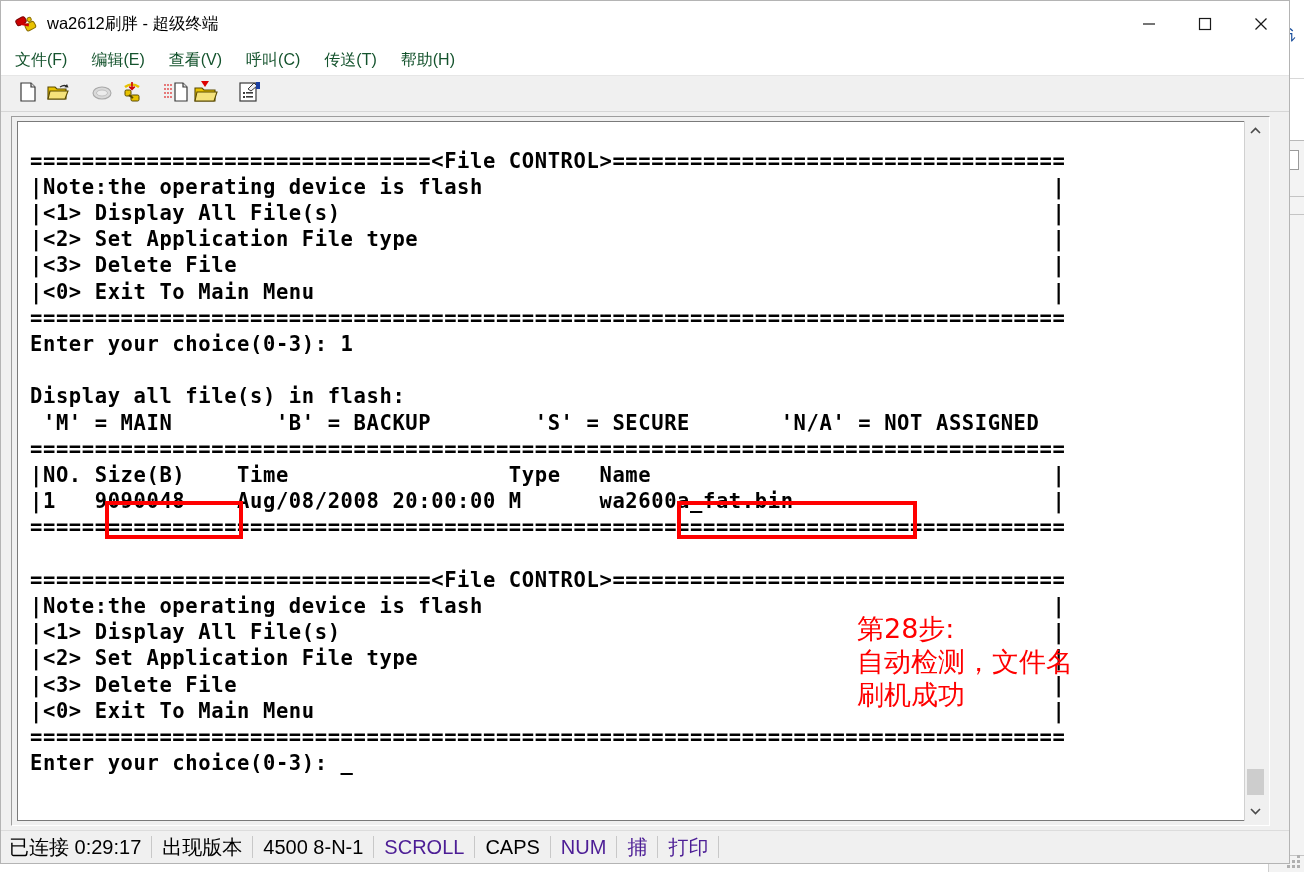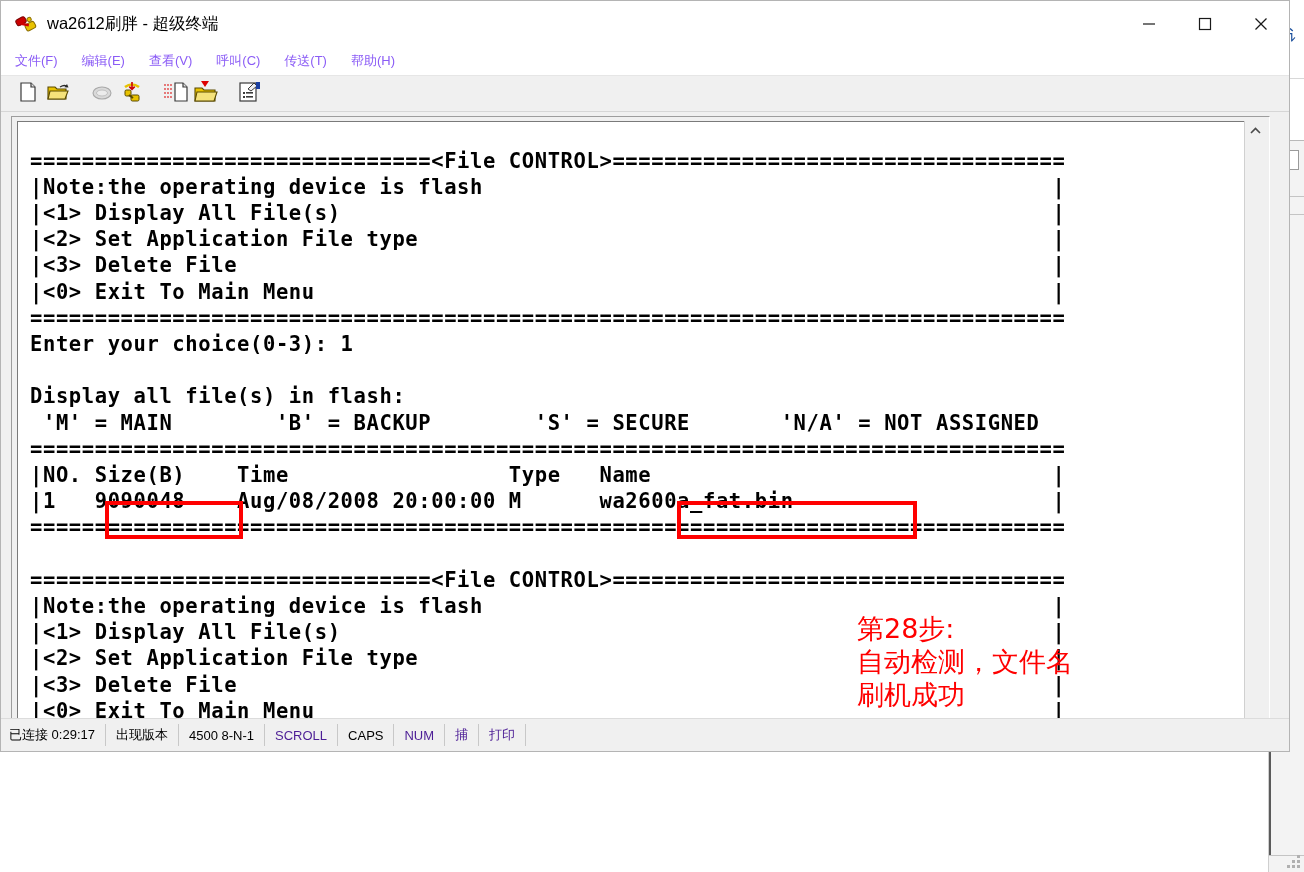--- a/index.html
+++ b/index.html
@@ -36,21 +36,21 @@
     position:absolute; left:6px; top:150px; width:22px; height:18px;
     background:#ffffff; border:1px solid #9a9a9a;
   }
   .bg-rule { position:absolute; left:0; width:36px; height:1px; background:#c4c4c4; }
   .bg-dark { position:absolute; left:0px; width:2px; background:#5a5a5a; }
 
   
   .win {
     position: absolute;
     left: 0px; top: 0px;
-    width: 1290px; height: 752px;
+    width: 1290px; height: 864px;
     background: #f0f0f0;
     border: 1px solid #b4b4b4;
     box-sizing: border-box;
     overflow: hidden;
   }
 
   
   .titlebar {
     position: relative;
     height: 45px;
@@ -79,21 +79,21 @@
 
   
   .menubar {
     height: 29px;
     background: #ffffff;
     display: flex; align-items: center;
     padding-left: 14px;
     border-bottom: 1px solid #e6e6e6;
   }
   .menu-item {
-    font-size: 13px; color: #8b5cf6;
+    font-size: 16px; color: #14532d;
     margin-right: 24px; white-space: nowrap;
   }
 
   
   .toolbar {
     height: 35px;
     background: #f0f0f0;
     display: flex; align-items: center;
     padding-left: 12px;
     border-bottom: 1px solid #d6d6d6;
@@ -184,21 +184,21 @@
   .statusbar {
     position: absolute;
     left: 0; bottom: 0;
     width: 1288px; height: 33px;
     background: #f0f0f0;
     border-top: 1px solid #dcdcdc;
     display: flex; align-items: center;
     box-sizing: border-box;
   }
   .st-cell {
-    font-size: 13px;
+    font-size: 20px;
     color: #000000;
     padding: 0 10px;
     height: 22px;
     display: flex; align-items: center;
     border-right: 1px solid #c8c8c8;
     white-space: nowrap;
     text-align: center;
   }
   .st-cell.dim { color: #4c1d95; }
   .st-cell.first { padding-left: 8px; }

